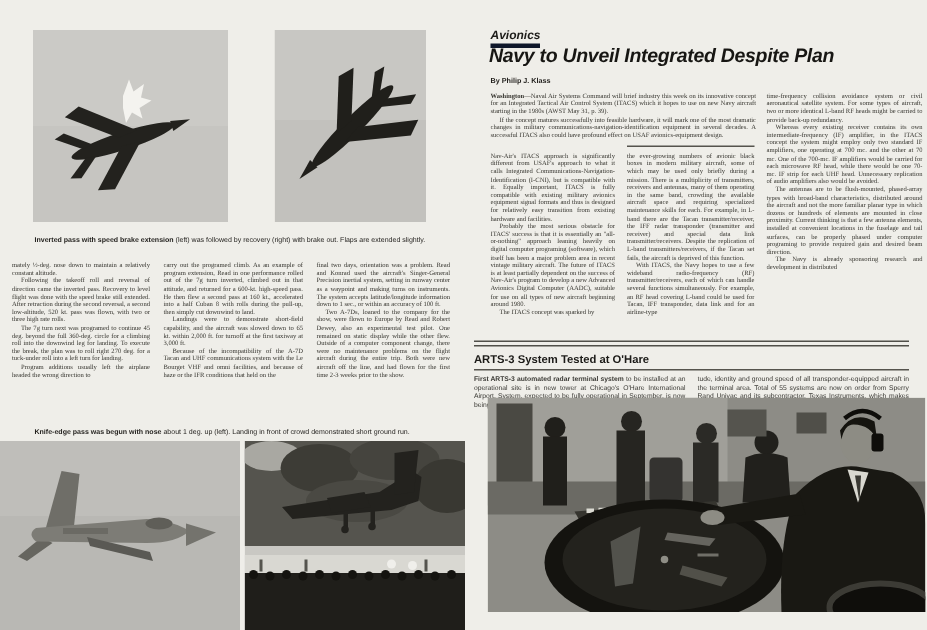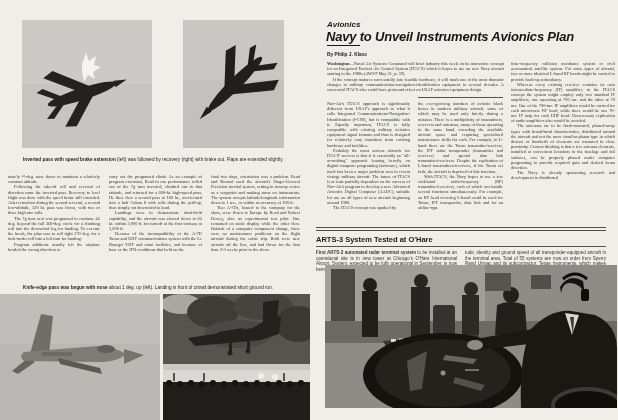--- a/index.html
+++ b/index.html
@@ -15,21 +15,21 @@
   .bodytext p{margin:0;}
   .bodytext p + p{text-indent:6px;}
   .cols{display:flex;}
   .col{overflow:hidden;}
   
   .caption{font-family:"Liberation Sans", sans-serif; font-size:4.7px; line-height:5.1px;
     color:#211f1c; text-align:left;}
   .caption b{font-weight:700;}
   
   .kicker{font-family:"Liberation Sans", sans-serif; font-weight:700; font-style:italic;
-    font-size:8px; color:#1d1c19; border-bottom:1px solid #0f172a; padding-bottom:16px;
+    font-size:8px; color:#1d1c19; border-bottom:3px solid #0f172a; padding-bottom:1px;
     display:inline-block;}
   .headline{font-family:"Liberation Sans", sans-serif; font-weight:700; font-style:italic;
     font-size:13px; letter-spacing:-0.2px; color:#171613; margin:0; white-space:nowrap;}
   .byline{font-family:"Liberation Sans", sans-serif; font-weight:700; font-size:4.8px;
     color:#211f1c;}
   .lede .dateline{font-weight:700;}
   .rule{background:#55534d; height:1px;}
   
   .arts-double-rule{height:2px; border-top:1px solid #504f49; border-bottom:1px solid #504f49;}
   .arts-title{font-family:"Liberation Sans", sans-serif; font-weight:700; font-size:7.5px;
@@ -158,21 +158,21 @@
           <circle cx="127" cy="90" r="3"></circle>
         <circle cx="138" cy="89" r="3"></circle>
       </g>
     </svg>
   </div>
 
   <div class="abs" style="left:327px;top:13px;">
     <span class="kicker">Avionics</span>
   </div>
 
-  <h1 class="headline abs" style="left:326px;top:29px;">Navy to Unveil Instruments Avionics Plan</h1>
+  <h1 class="headline abs" style="left:326px;top:29px;">Navy to Unveil Integrated Despite Plan</h1>
 
   <div class="byline abs" style="left:327px;top:52px;">By Philip J. Klass</div>
 
   <div class="bodytext lede abs" style="left:327px;top:61px;width:177px;height:36px;">
     <p><span class="dateline">Washington</span><span>—Naval Air Systems Command will brief industry this week on its innovative concept for an Integrated Tactical Air Control System (ITACS) which it hopes to use on new Navy aircraft starting in the 1980s (AWST May 31, p. 39).</span></p>
     <p>If the concept matures successfully into feasible hardware, it will mark one of the most dramatic changes in military communications-navigation-identification equipment in several decades. A successful ITACS also could have profound effect on USAF avionics-equipment design.</p>
   </div>
 
   <div class="rule abs" style="left:418px;top:97px;width:85px;"></div>
 

